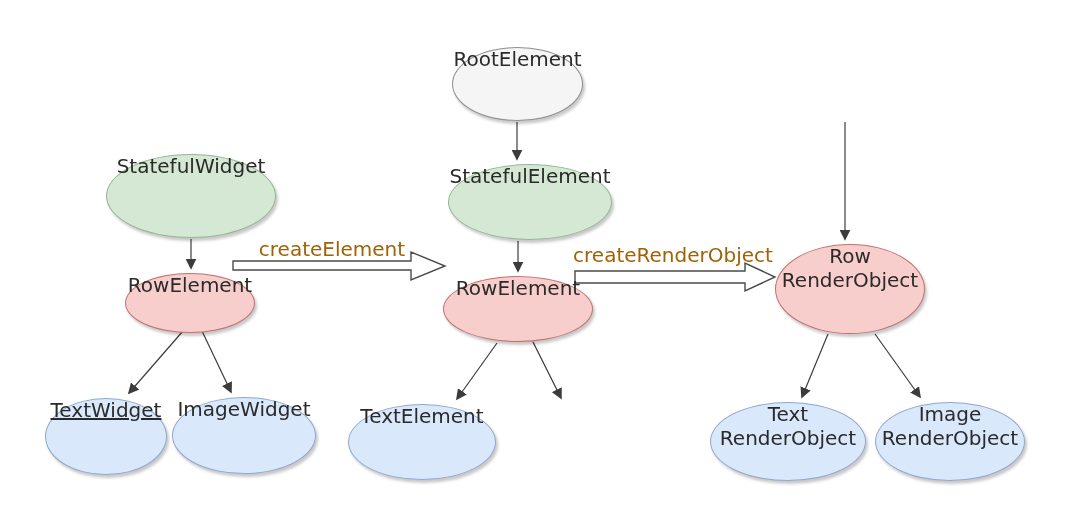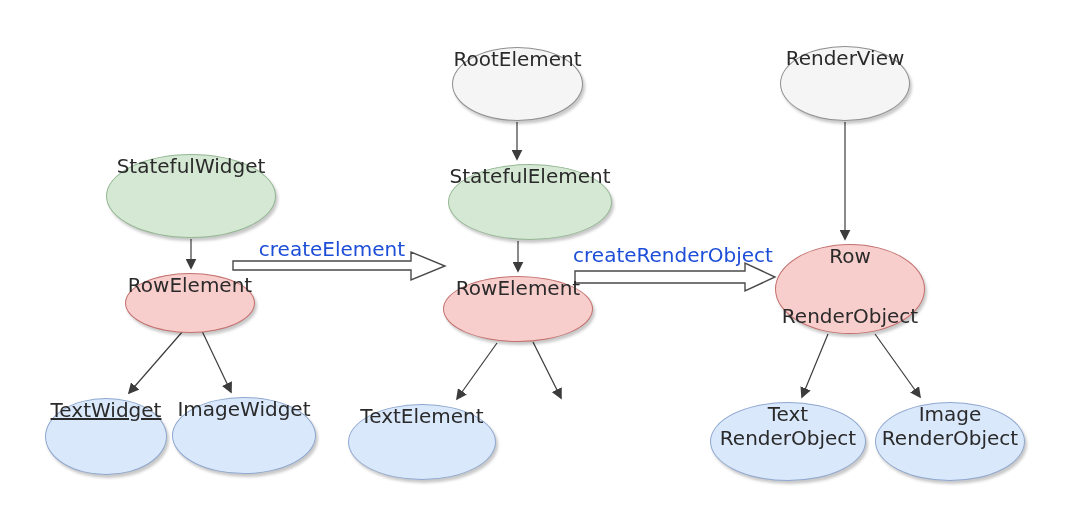--- a/index.html
+++ b/index.html
@@ -20,21 +20,21 @@
     border-radius:50%;
     display:flex;flex-direction:column;align-items:center;
     text-align:center;
     font-size:20px;line-height:1.18;
     color:var(--ink,#2a2a2a);
     box-shadow:2px 3px 3px rgba(0,0,0,0.22);
     box-sizing:border-box;
   }
   .node span{display:block;white-space:nowrap;}
   .green{background:var(--green-fill,#d5e8d4);border:1px solid var(--green-stroke,#93b793);}
-  .red  {background:var(--red-fill,#f8cecc);border:1px solid var(--red-stroke,#c4706d);gap:36px;}
+  .red  {background:var(--red-fill,#f8cecc);border:1px solid var(--red-stroke,#c4706d);}
   .blue {background:var(--blue-fill,#dae8fc);border:1px solid var(--blue-stroke,#8fa8cf);}
   .gray {background:var(--gray-fill,#f5f5f5);border:1px solid var(--gray-stroke,#8f8f8f);}
 
   
   [data-name="node-stateful-widget"]{left:106px;top:154px;width:170px;height:84px;}
   [data-name="node-row-widget"]     {left:125px;top:273px;width:130px;height:60px;}
   [data-name="node-text-widget"]    {left:45px; top:398px;width:122px;height:77px;text-decoration:underline;}
   [data-name="node-image-widget"]   {left:172px;top:397px;width:144px;height:77px;}
   
   [data-name="node-root-element"]    {left:452px;top:47px; width:131px;height:74px;}
@@ -43,21 +43,21 @@
   [data-name="node-text-element"]    {left:348px;top:404px;width:148px;height:76px;}
   [data-name="node-image-element"]   {left:510px;top:403px;width:150px;height:77px;}
   
   [data-name="node-render-view"]        {left:780px;top:46px; width:130px;height:75px;}
   [data-name="node-row-render-object"]  {left:775px;top:244px;width:150px;height:90px;}
   [data-name="node-text-render-object"] {left:710px;top:402px;width:156px;height:79px;}
   [data-name="node-image-render-object"]{left:875px;top:402px;width:150px;height:79px;}
 
   .flow-label{
     position:absolute;
-    font-size:20px;color:#1d4ed8;
+    font-size:20px;color:#a16207;
     text-align:center;white-space:nowrap;line-height:24px;
   }
   [data-name="create-element-label"]      {left:232px;top:237px;width:200px;}
   [data-name="create-render-object-label"]{left:553px;top:243px;width:240px;}
 </style>
 </head>
 <body>
 
 <div id="canvas" data-name="flutter-trees-diagram">
 
@@ -111,23 +111,20 @@
   <div class="node green" data-name="node-stateful-element">
     <span data-name="node-label">StatefulElement</span>
   </div>
   <div class="node red" data-name="node-row-element">
     <span data-name="node-label">RowElement</span>
   </div>
   <div class="node blue" data-name="node-text-element">
     <span data-name="node-label">TextElement</span>
   </div>
 
-  <div class="node gray" data-name="node-render-view">
-    <span data-name="node-label">RenderView</span>
-  </div>
   <div class="node red" data-name="node-row-render-object">
     <span data-name="node-label-line1">Row</span>
     <span data-name="node-label-line2">RenderObject</span>
   </div>
   <div class="node blue" data-name="node-text-render-object">
     <span data-name="node-label-line1">Text</span>
     <span data-name="node-label-line2">RenderObject</span>
   </div>
   <div class="node blue" data-name="node-image-render-object">
     <span data-name="node-label-line1">Image</span>

